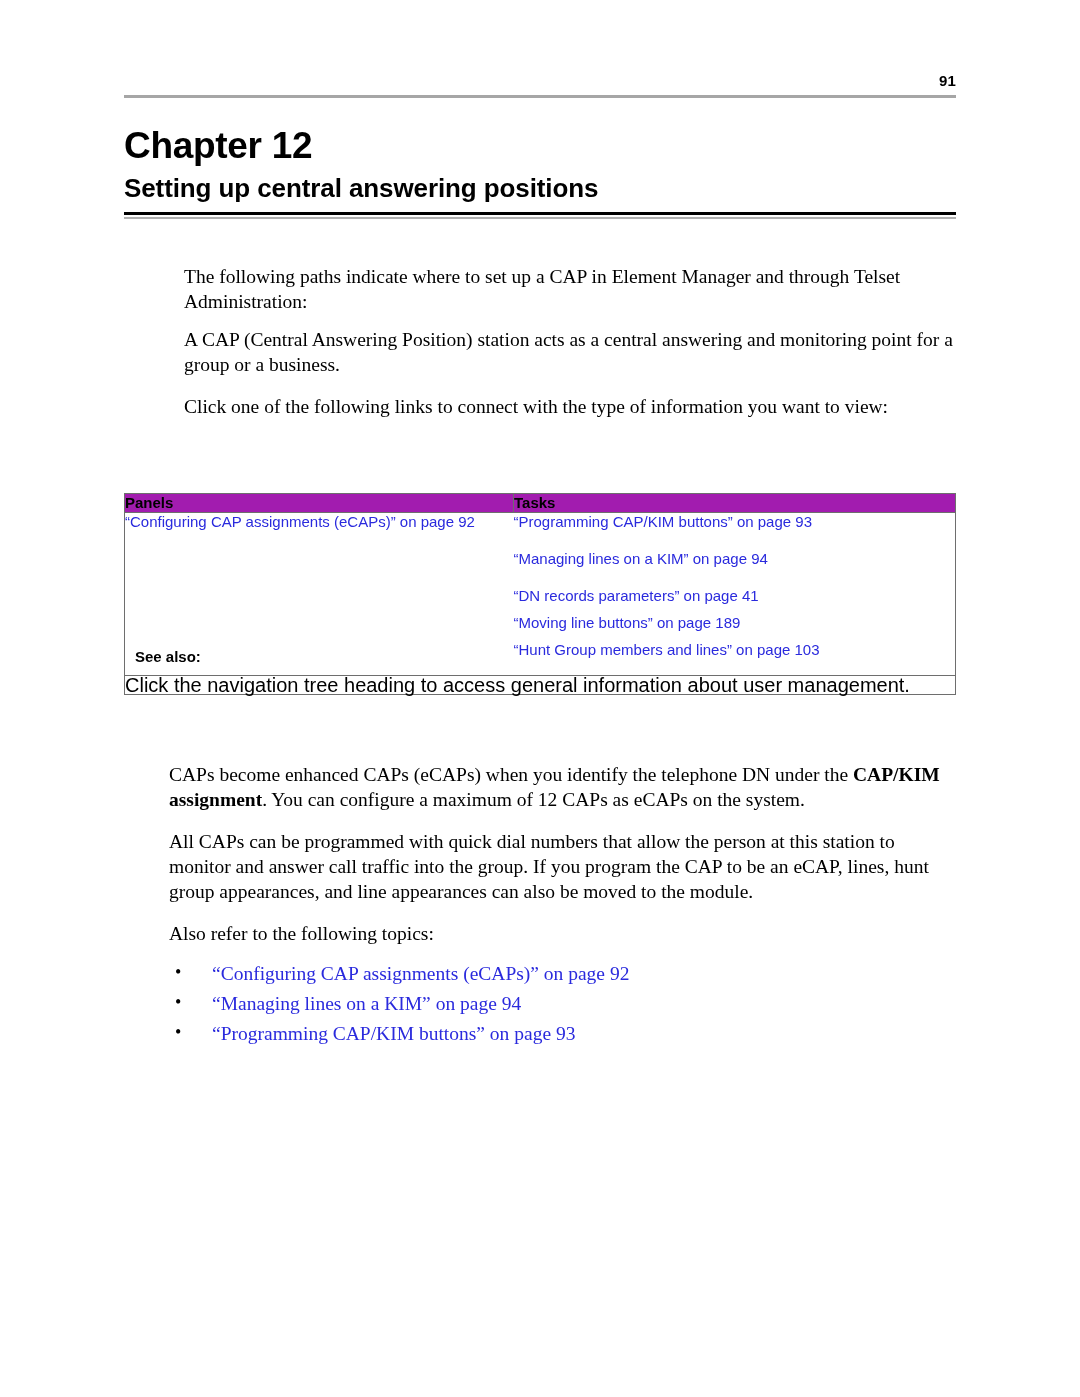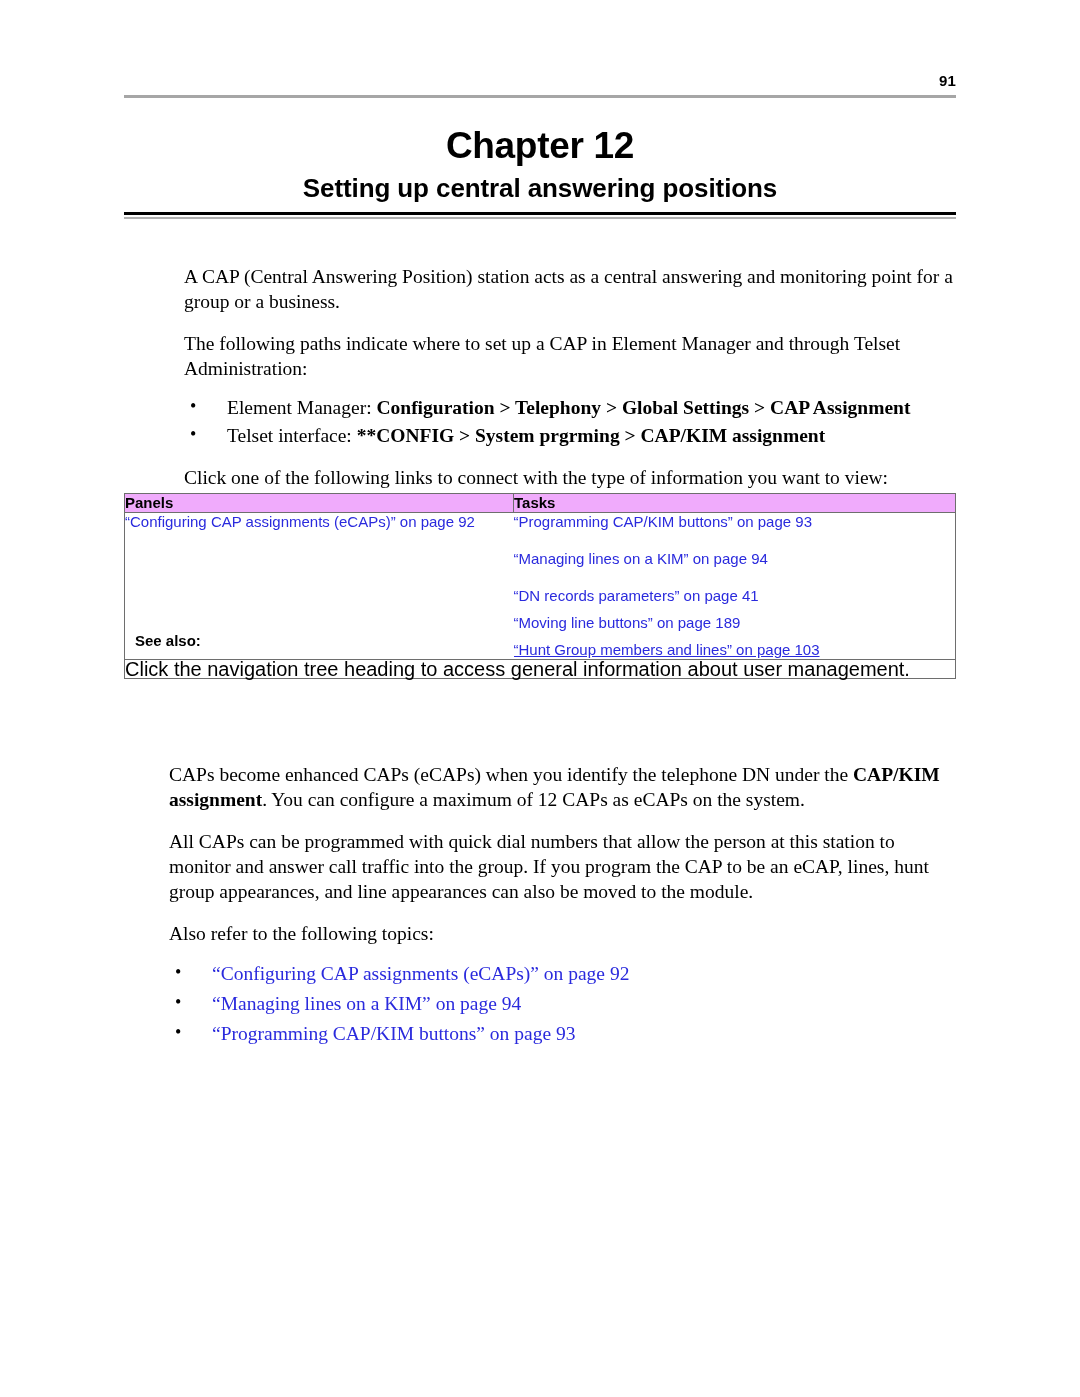--- a/index.html
+++ b/index.html
@@ -44,21 +44,20 @@
     background: #a6a6a6;
     margin-top: 5px;
   }
 
   
   .title-block {
     position: absolute;
     left: 124px;
     top: 124px;
     width: 832px;
-    text-align: center;
   }
   .chapter-label {
     font-family: "Liberation Sans", sans-serif;
     font-weight: bold;
     font-size: 37px;
     line-height: 44px;
     letter-spacing: -0.3px;
   }
   .chapter-title {
     font-family: "Liberation Sans", sans-serif;
@@ -132,21 +131,21 @@
   .tbl {
     width: 100%;
     border-collapse: collapse;
     table-layout: fixed;
   }
   .tbl td, .tbl th {
     vertical-align: top;
     padding: 0;
   }
   .th-cell {
-    background: #f0abfc;
+    background: #a21caf;
     font-family: "Liberation Sans", sans-serif;
     font-weight: bold;
     font-size: 15px;
     line-height: 18px;
     padding: 12px 0 12px 10px;
     text-align: left;
     border-bottom: 1px solid #6e6e6e;
   }
   .th-cell.col1 { border-right: 1px solid #6e6e6e; width: 388px; }
 
@@ -154,21 +153,21 @@
     font-family: "Liberation Sans", sans-serif;
     font-size: 15px;
     line-height: 18px;
     padding: 10px 0 10px 10px;
     background: #ffffff;
   }
   .td-cell.col1 { width: 388px; position: relative; }
   .link-sans { color: #2a2add; display: block; }
   .tasks-list .link-sans { margin-bottom: 19px; }
   .tasks-list .link-sans.tight { margin-bottom: 9px; }
-  .tasks-list .link-sans:last-child { margin-bottom: 0; text-decoration: underline; }
+  .tasks-list .link-sans:last-child { margin-bottom: 16px; }
 
   .see-also {
     font-family: "Liberation Sans", sans-serif;
     font-weight: bold;
     font-size: 15px;
     line-height: 18px;
     position: absolute;
     left: 10px;
     bottom: 9px;
   }
@@ -220,27 +219,23 @@
   </div>
 
   <div class="title-block">
     <div class="chapter-label">Chapter 12</div>
     <div class="chapter-title">Setting up central answering positions</div>
     <div class="rule-black-thick"></div>
     <div class="rule-gray-under"></div>
   </div>
 
   <div class="body-col">
+    <p class="para tight">The following paths indicate where to set up a CAP in Element Manager and through Telset Administration:</p>
     <p class="para">A CAP (Central Answering Position) station acts as a central answering and monitoring point for a group or a business.</p>
-    <p class="para tight">The following paths indicate where to set up a CAP in Element Manager and through Telset Administration:</p>
-
-    <ul class="bullets">
-      <li><span>Element Manager: </span><span class="bold">Configuration &gt; Telephony &gt; Global Settings &gt; CAP Assignment</span></li>
-      <li><span>Telset interface: </span><span class="bold">**CONFIG &gt; System prgrming &gt; CAP/KIM assignment</span></li>
-    </ul>
+
 
     <p class="para">Click one of the following links to connect with the type of information you want to view:</p>
   </div>
 
   <div class="table-wrap">
     <table class="tbl">
       <tbody>
           <tr>
         <th class="th-cell col1">Panels</th>
         <th class="th-cell">Tasks</th>

